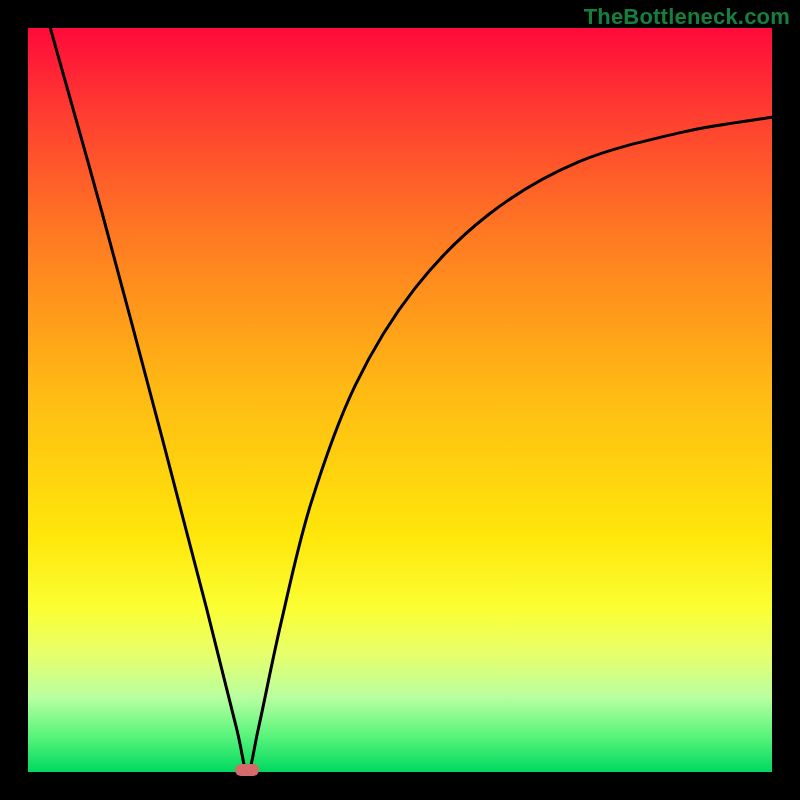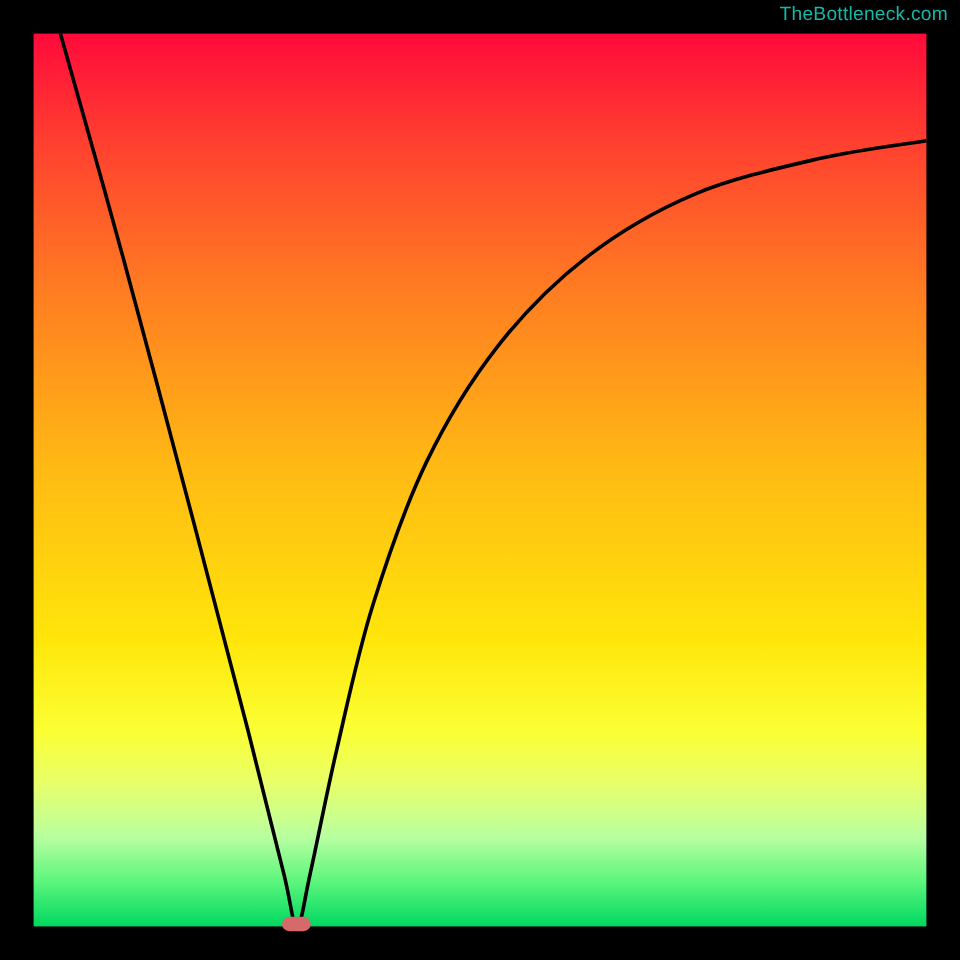--- a/index.html
+++ b/index.html
@@ -26,24 +26,24 @@
       #fbff33 78%,
       #e8ff6a 84%,
       #b8ffa0 90%,
       #5cf57c 95%,
       #00d860 100%);
   }
   .watermark {
     position: absolute;
     top: 4px;
     right: 10px;
-    color: #14b8a6;
-    font-size: 16px;
+    color: #15803d;
+    font-size: 22px;
     letter-spacing: 0.2px;
-    font-weight: 400;
+    font-weight: 700;
     user-select: none;
   }
   svg.curve {
     position: absolute;
     left: 0;
     top: 0;
   }
   .marker {
     position: absolute;
     width: 24px;

